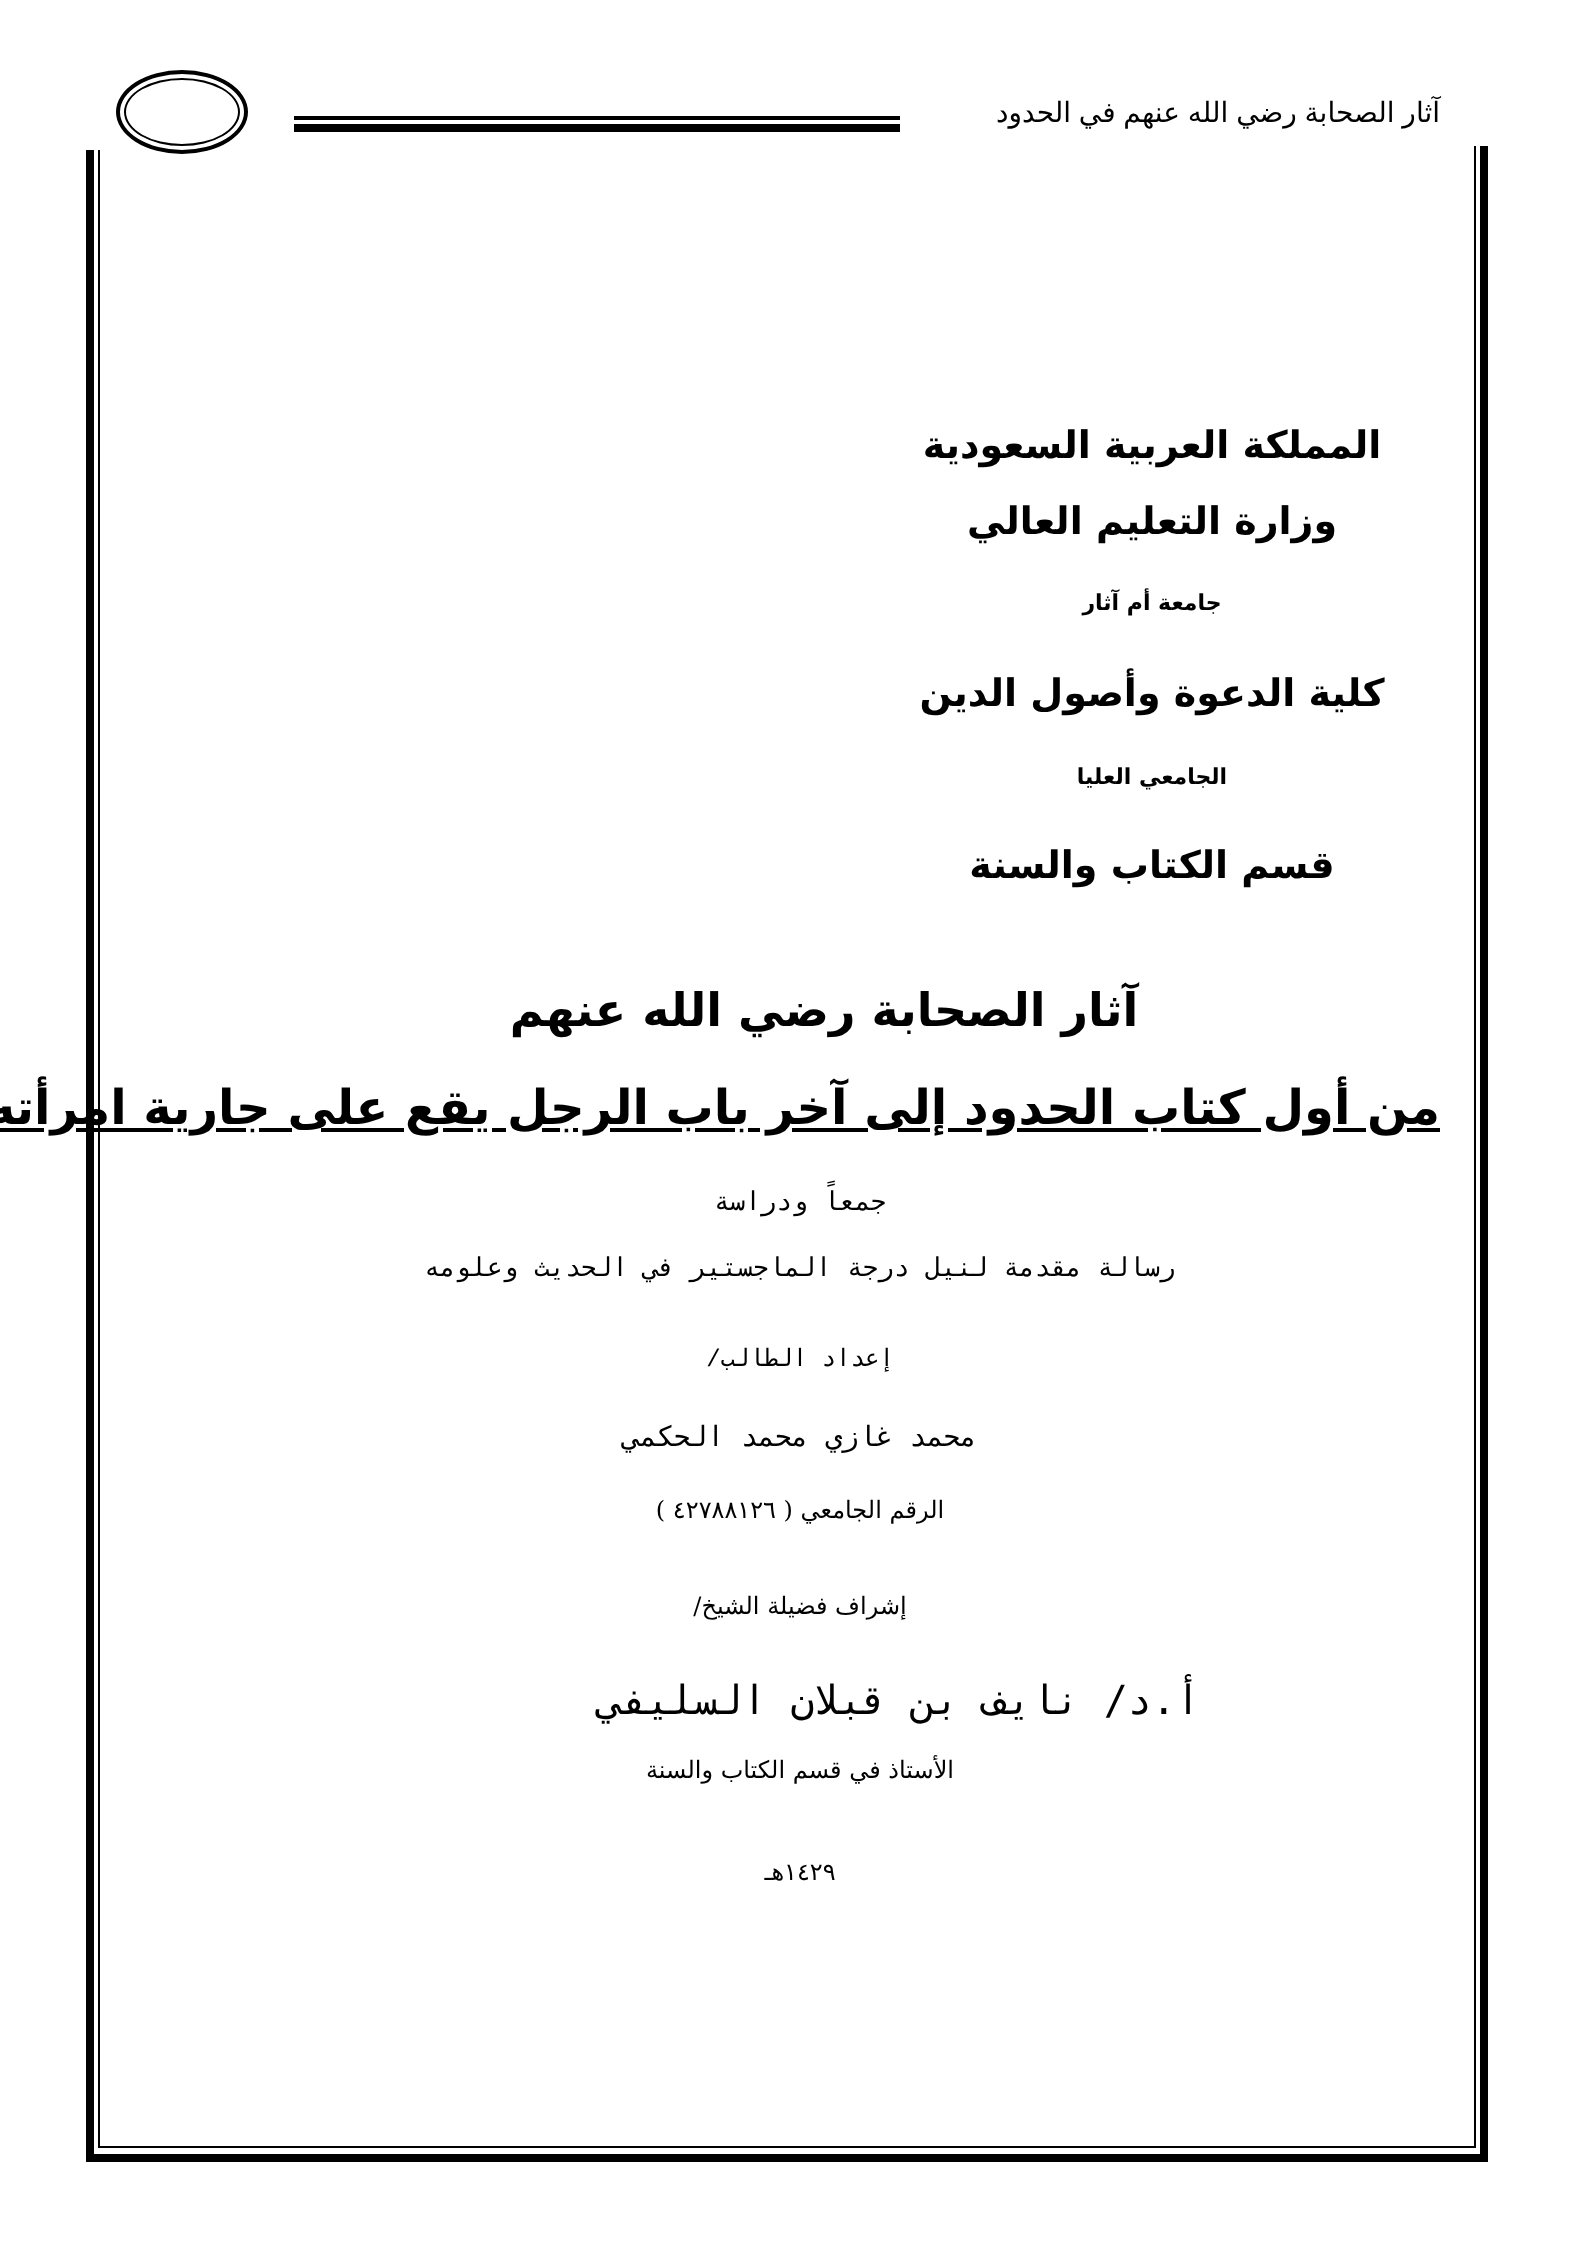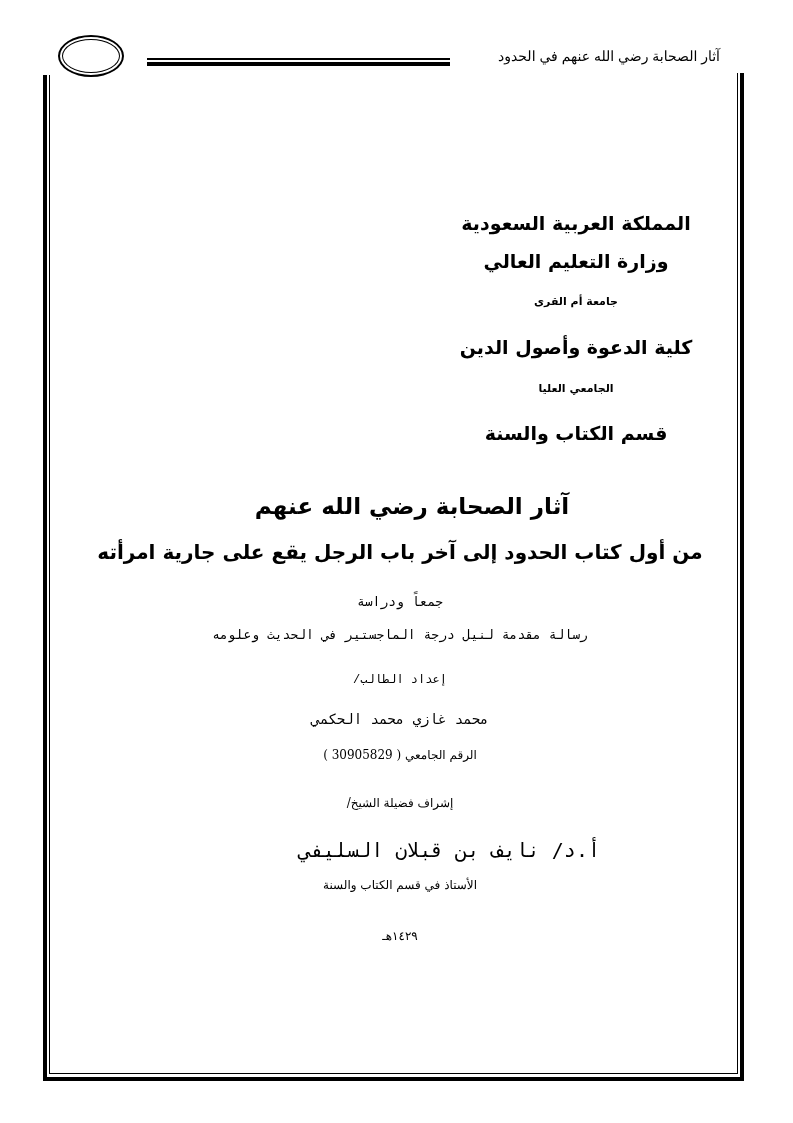--- a/index.html
+++ b/index.html
@@ -96,32 +96,32 @@
 
 <div class="abs frame-left-thick"></div>
 <div class="abs frame-left-thin"></div>
 <div class="abs frame-right-thick"></div>
 <div class="abs frame-right-thin"></div>
 <div class="abs frame-bottom-thick"></div>
 <div class="abs frame-bottom-thin"></div>
 
 <div class="abs inst inst-big" style="left:445px; top:212px; width:262px;">المملكة العربية السعودية</div>
 <div class="abs inst inst-big" style="left:445px; top:250px; width:262px;">وزارة التعليم العالي</div>
-<div class="abs inst inst-small" style="left:445px; top:295px; width:262px;">جامعة أم القرى</div>
+<div class="abs inst inst-small" style="left:445px; top:295px; width:262px;">جامعة أم آثار</div>
 <div class="abs inst inst-big" style="left:445px; top:336px; width:262px;">كلية الدعوة وأصول الدين</div>
 <div class="abs inst inst-small" style="left:445px; top:382px; width:262px;">الجامعي العليا</div>
 <div class="abs inst inst-big" style="left:445px; top:422px; width:262px;">قسم الكتاب والسنة</div>
 
 <div class="abs title" style="left:92px; top:493px; width:640px; font-size:23px;">آثار الصحابة رضي الله عنهم</div>
-<div class="abs title" style="left:80px; top:540px; width:640px; font-size:20px;">من أول كتاب الحدود إلى آخر باب الرجل يقع على جارية امرأته</div>
+<div class="abs title" style="left:80px; top:540px; width:640px; font-size:24px;text-decoration:underline;">من أول كتاب الحدود إلى آخر باب الرجل يقع على جارية امرأته</div>
 
 <div class="abs body-line" style="left:80px; top:594px; width:640px; font-size:13px; letter-spacing:2px;">جمعاً ودراسة</div>
 <div class="abs body-line" style="left:80px; top:627px; width:640px; font-size:13px; letter-spacing:3px;">رسالة مقدمة لنيل درجة الماجستير في الحديث وعلومه</div>
 
 <div class="abs body-serif" style="left:200px; top:672px; width:400px; font-size:12px;font-family:Liberation Mono, monospace;">إعداد الطالب/</div>
 <div class="abs body-line" style="left:200px; top:711px; width:400px; font-size:14px; letter-spacing:4px;">محمد غازي محمد الحكمي</div>
-<div class="abs body-serif" style="left:200px; top:748px; width:400px; font-size:12px;">الرقم الجامعي ( 30905829 )</div>
+<div class="abs body-serif" style="left:200px; top:748px; width:400px; font-size:12px;">الرقم الجامعي ( ٤٢٧٨٨١٢٦ )</div>
 
 <div class="abs body-serif" style="left:200px; top:796px; width:400px; font-size:12px;">إشراف فضيلة الشيخ/</div>
 <div class="abs body-line" style="left:200px; top:838px; width:400px; font-size:20px; letter-spacing:6px;text-align:right;">أ.د/ نايف بن قبلان السليفي</div>
 <div class="abs body-serif" style="left:200px; top:878px; width:400px; font-size:12px;">الأستاذ في قسم الكتاب والسنة</div>
 
 <div class="abs body-serif" style="left:300px; top:929px; width:200px; font-size:12px;">١٤٢٩هـ</div>
 
 </body></html>

